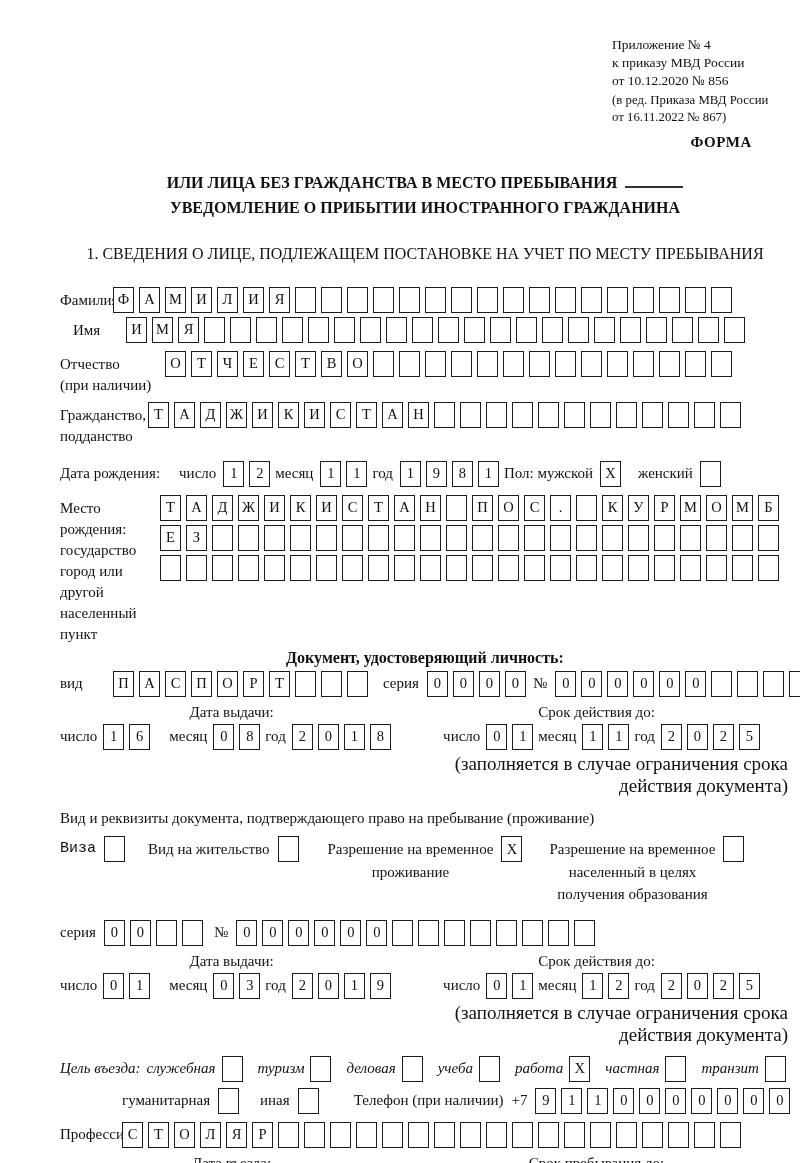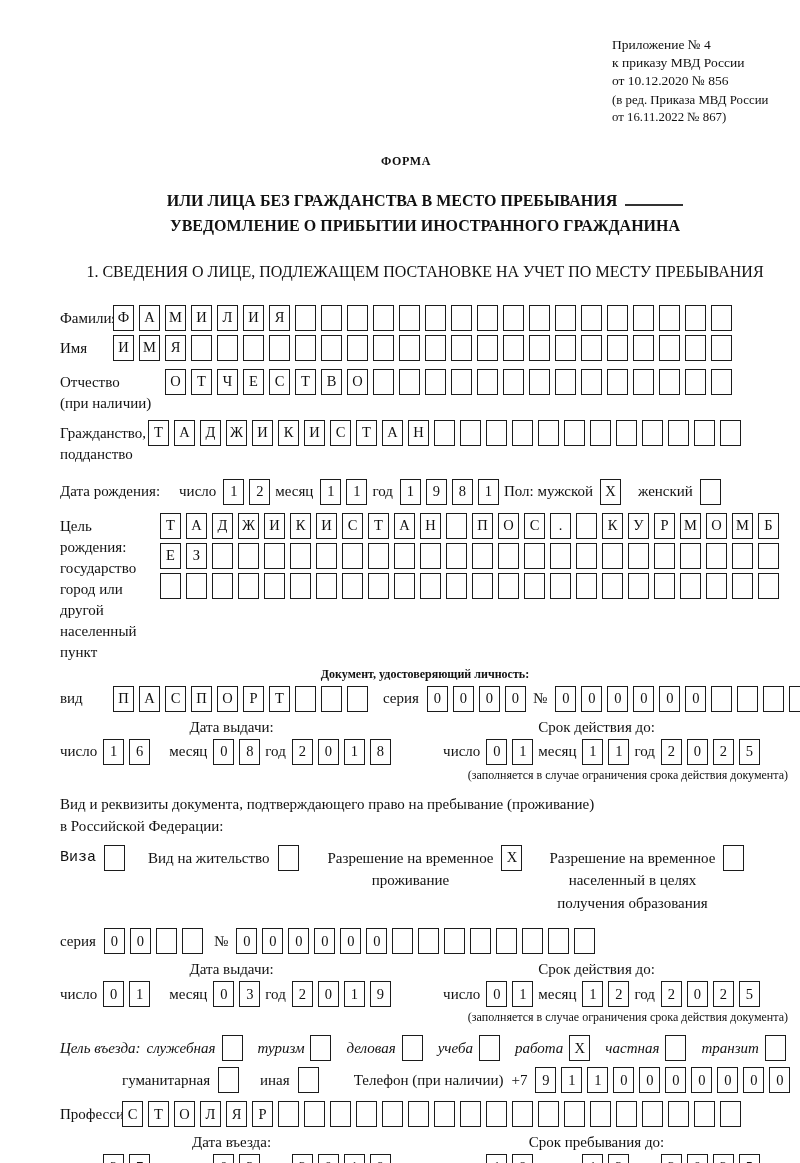--- a/index.html
+++ b/index.html
@@ -3,64 +3,64 @@
 <meta charset="utf-8">
 <style>
   html,body{margin:0;padding:0;background:#fff;}
   body{width:800px;height:1163px;overflow:hidden;color:#111;
        font-family:"Liberation Serif","DejaVu Serif",serif;font-size:15px;}
   .page{box-sizing:border-box;width:800px;height:1163px;padding:36px 10px 0 60px;position:relative;}
 
   .top-right{margin-left:552px;width:238px;font-size:13.5px;line-height:1.32;}
   .top-right .ed{font-size:12.8px;}
   .top-right .ed-first{margin-top:3px;}
-  .forma{margin-top:28px;text-align:center;padding-right:38px;font-weight:700;letter-spacing:.6px;font-size:12px;}
+  .forma{margin-top:8px;text-align:right;padding-right:38px;font-weight:700;letter-spacing:.6px;font-size:15px;}
 
   .title{margin-top:20px;text-align:center;font-weight:700;font-size:16px;line-height:1.55;}
   .blank-line{display:inline-block;width:58px;border-bottom:2px solid #333;height:.9em;margin-left:8px;vertical-align:baseline;}
 
   .sec-heading{margin-top:24px;text-align:center;font-weight:400;font-size:16px;white-space:nowrap;}
 
   .cells{display:flex;flex-wrap:nowrap;}
   .cell{display:inline-flex;flex:none;align-items:center;justify-content:center;
         width:21px;height:26px;box-sizing:border-box;border:1.5px solid #1c1c1c;
         margin-right:5px;font-size:14.5px;background:#fff;}
   .frow{display:flex;align-items:flex-start;}
   .flabel{flex:none;padding-top:3px;line-height:1.4;}
 
   .r-surname{margin-top:24px;}
   .r-surname .flabel,.r-name .flabel{width:53px;}
-  .r-name{margin-top:4px;}
+  .r-name{margin-top:4px;margin-left:13px;}
   .r-patr{margin-top:8px;}
   .r-patr .flabel{width:105px;}
   .r-cit{margin-top:6px;}
   .r-cit .flabel{width:88px;}
 
   .inline-row{display:flex;align-items:center;margin-top:14px;}
   .inline-row .lbl{margin-right:7px;white-space:nowrap;}
   .inline-row .sp{width:12px;flex:none;}
 
   .r-bplace{margin-top:8px;}
   .r-bplace .flabel{width:100px;}
   .bp-rows .cells{margin-bottom:4px;}
 
-  .doc-heading{margin-top:4px;text-align:center;font-weight:700;font-size:12px;}
+  .doc-heading{margin-top:4px;text-align:center;font-weight:700;font-size:16px;}
 
   .r-kind{margin-top:4px;align-items:center;}
   .r-kind .flabel{width:53px;padding-top:0;}
 
   .dates{display:flex;margin-top:7px;}
   .dcol{display:flex;flex-direction:column;}
   .dcol-l{width:47%;}
   .dcol-r{width:53%;}
   .dhead{text-align:center;margin-bottom:3px;}
   .dfields{display:flex;align-items:center;}
   .dfields .lbl{margin-right:6px;white-space:nowrap;}
   .dfields .gap{width:14px;flex:none;}
-  .note{text-align:right;font-size:12px;margin-top:3px;padding-right:2px;}
+  .note{text-align:right;font-size:19px;margin-top:3px;padding-right:2px;}
 
   .intro{margin-top:10px;line-height:1.5;}
   .options{display:flex;align-items:flex-start;margin-top:6px;}
   .opt{display:flex;align-items:flex-start;}
   .opt .opt-label{text-align:center;line-height:1.5;padding-top:3px;}
   .opt .cells{margin-left:8px;padding-top:1px;}
   .r-series{margin-top:14px;align-items:center;}
   .r-series .lbl{margin-right:8px;}
 
   .purpose{display:flex;align-items:center;margin-top:10px;}
@@ -245,21 +245,21 @@
       </span>
     <span class="sp"></span>
     <span class="lbl">женский</span>
     <span class="cells">
         <span class="cell"></span>
       </span>
   </div>
 
   <div class="frow r-bplace">
     <div class="flabel">
-      <div>Цель рождения:</div>
+      <div>Место рождения:</div>
       <div>государство</div>
       <div>город или другой</div>
       <div>населенный пункт</div>
     </div>
     <div class="bp-rows">
       <div class="cells">
           <span class="cell">Т</span>
           <span class="cell">А</span>
           <span class="cell">Д</span>
           <span class="cell">Ж</span>
@@ -421,21 +421,20 @@
             <span class="cell">2</span>
             <span class="cell">5</span>
           </span>
       </div>
       <div class="note">(заполняется в случае ограничения срока действия документа)</div>
     </div>
   </div>
 
   <div class="intro">
     <div>Вид и реквизиты документа, подтверждающего право на пребывание (проживание)</div>
-    <div>в Российской Федерации:</div>
   </div>
 
   <div class="options">
     <div class="opt" style="margin-right:18px;font-family:Liberation Mono, monospace;">
       <div class="opt-label">Виза</div>
       <div class="cells">
           <span class="cell"></span>
         </div>
     </div>
     <div class="opt" style="margin-right:24px;">

